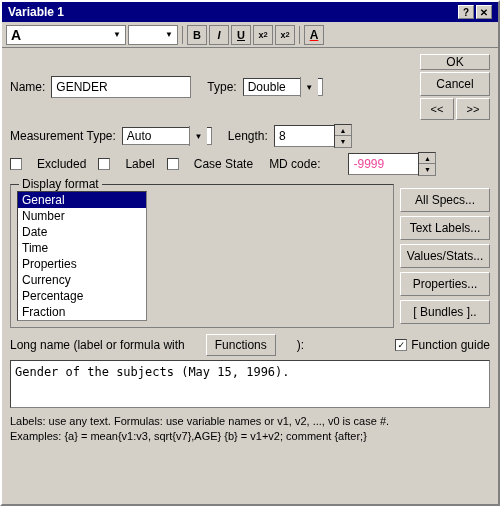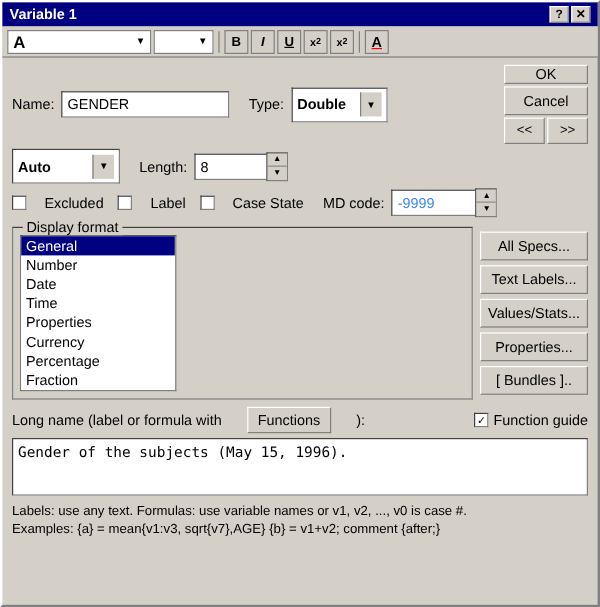--- a/index.html
+++ b/index.html
@@ -123,32 +123,31 @@
       height: 22px;
       background: white;
       border: 1px solid #808080;
       border-top-color: #404040;
       border-left-color: #404040;
       padding: 2px 4px;
       font-size: 12px;
     }
 
     .dropdown {
-      height: 29px;
+      height: 18px;
       background: white;
       border: 1px solid #808080;
       border-top-color: #404040;
       border-left-color: #404040;
       padding: 2px 4px;
       font-size: 12px;
       display: flex;
       align-items: center;
       justify-content: space-between;
       cursor: pointer;
-      font-weight: bold;
     }
     .dropdown-btn {
       width: 18px;
       height: 20px;
       background: #d4d0c8;
       border-left: 1px solid #808080;
       display: flex;
       align-items: center;
       justify-content: center;
       font-size: 8px;
@@ -211,21 +210,22 @@
     .md-input {
       height: 22px;
       width: 70px;
       background: white;
       border: 1px solid #808080;
       border-top-color: #404040;
       border-left-color: #404040;
       border-right: none;
       padding: 2px 4px;
       font-size: 12px;
-      color: #3b82f6;
+      color: #ec4899;
+      margin-left: 22px;
     }
 
     
     .groupbox {
       border: 1px solid #808080;
       border-top-color: #404040;
       padding: 6px 6px 6px 6px;
       position: relative;
       margin-top: 4px;
     }
@@ -408,20 +408,21 @@
         <button class="btn btn-ok">OK</button>
         <button class="btn btn-cancel">Cancel</button>
         <div class="nav-row">
           <button class="btn btn-nav">&lt;&lt;</button>
           <button class="btn btn-nav">&gt;&gt;</button>
         </div>
       </div>
     </div>
 
     <div class="row">
+      <label>Measurement Type:</label>
       <div class="dropdown measurement-dropdown">
         <span>Auto</span>
         <div class="dropdown-btn">▼</div>
       </div>
       <label style="margin-left:10px;">Length:</label>
       <div class="spinner-wrap">
         <input class="spinner-input" value="8" style="">
         <div class="spinner-btns">
           <div class="spinner-btn">▲</div>
           <div class="spinner-btn">▼</div>

